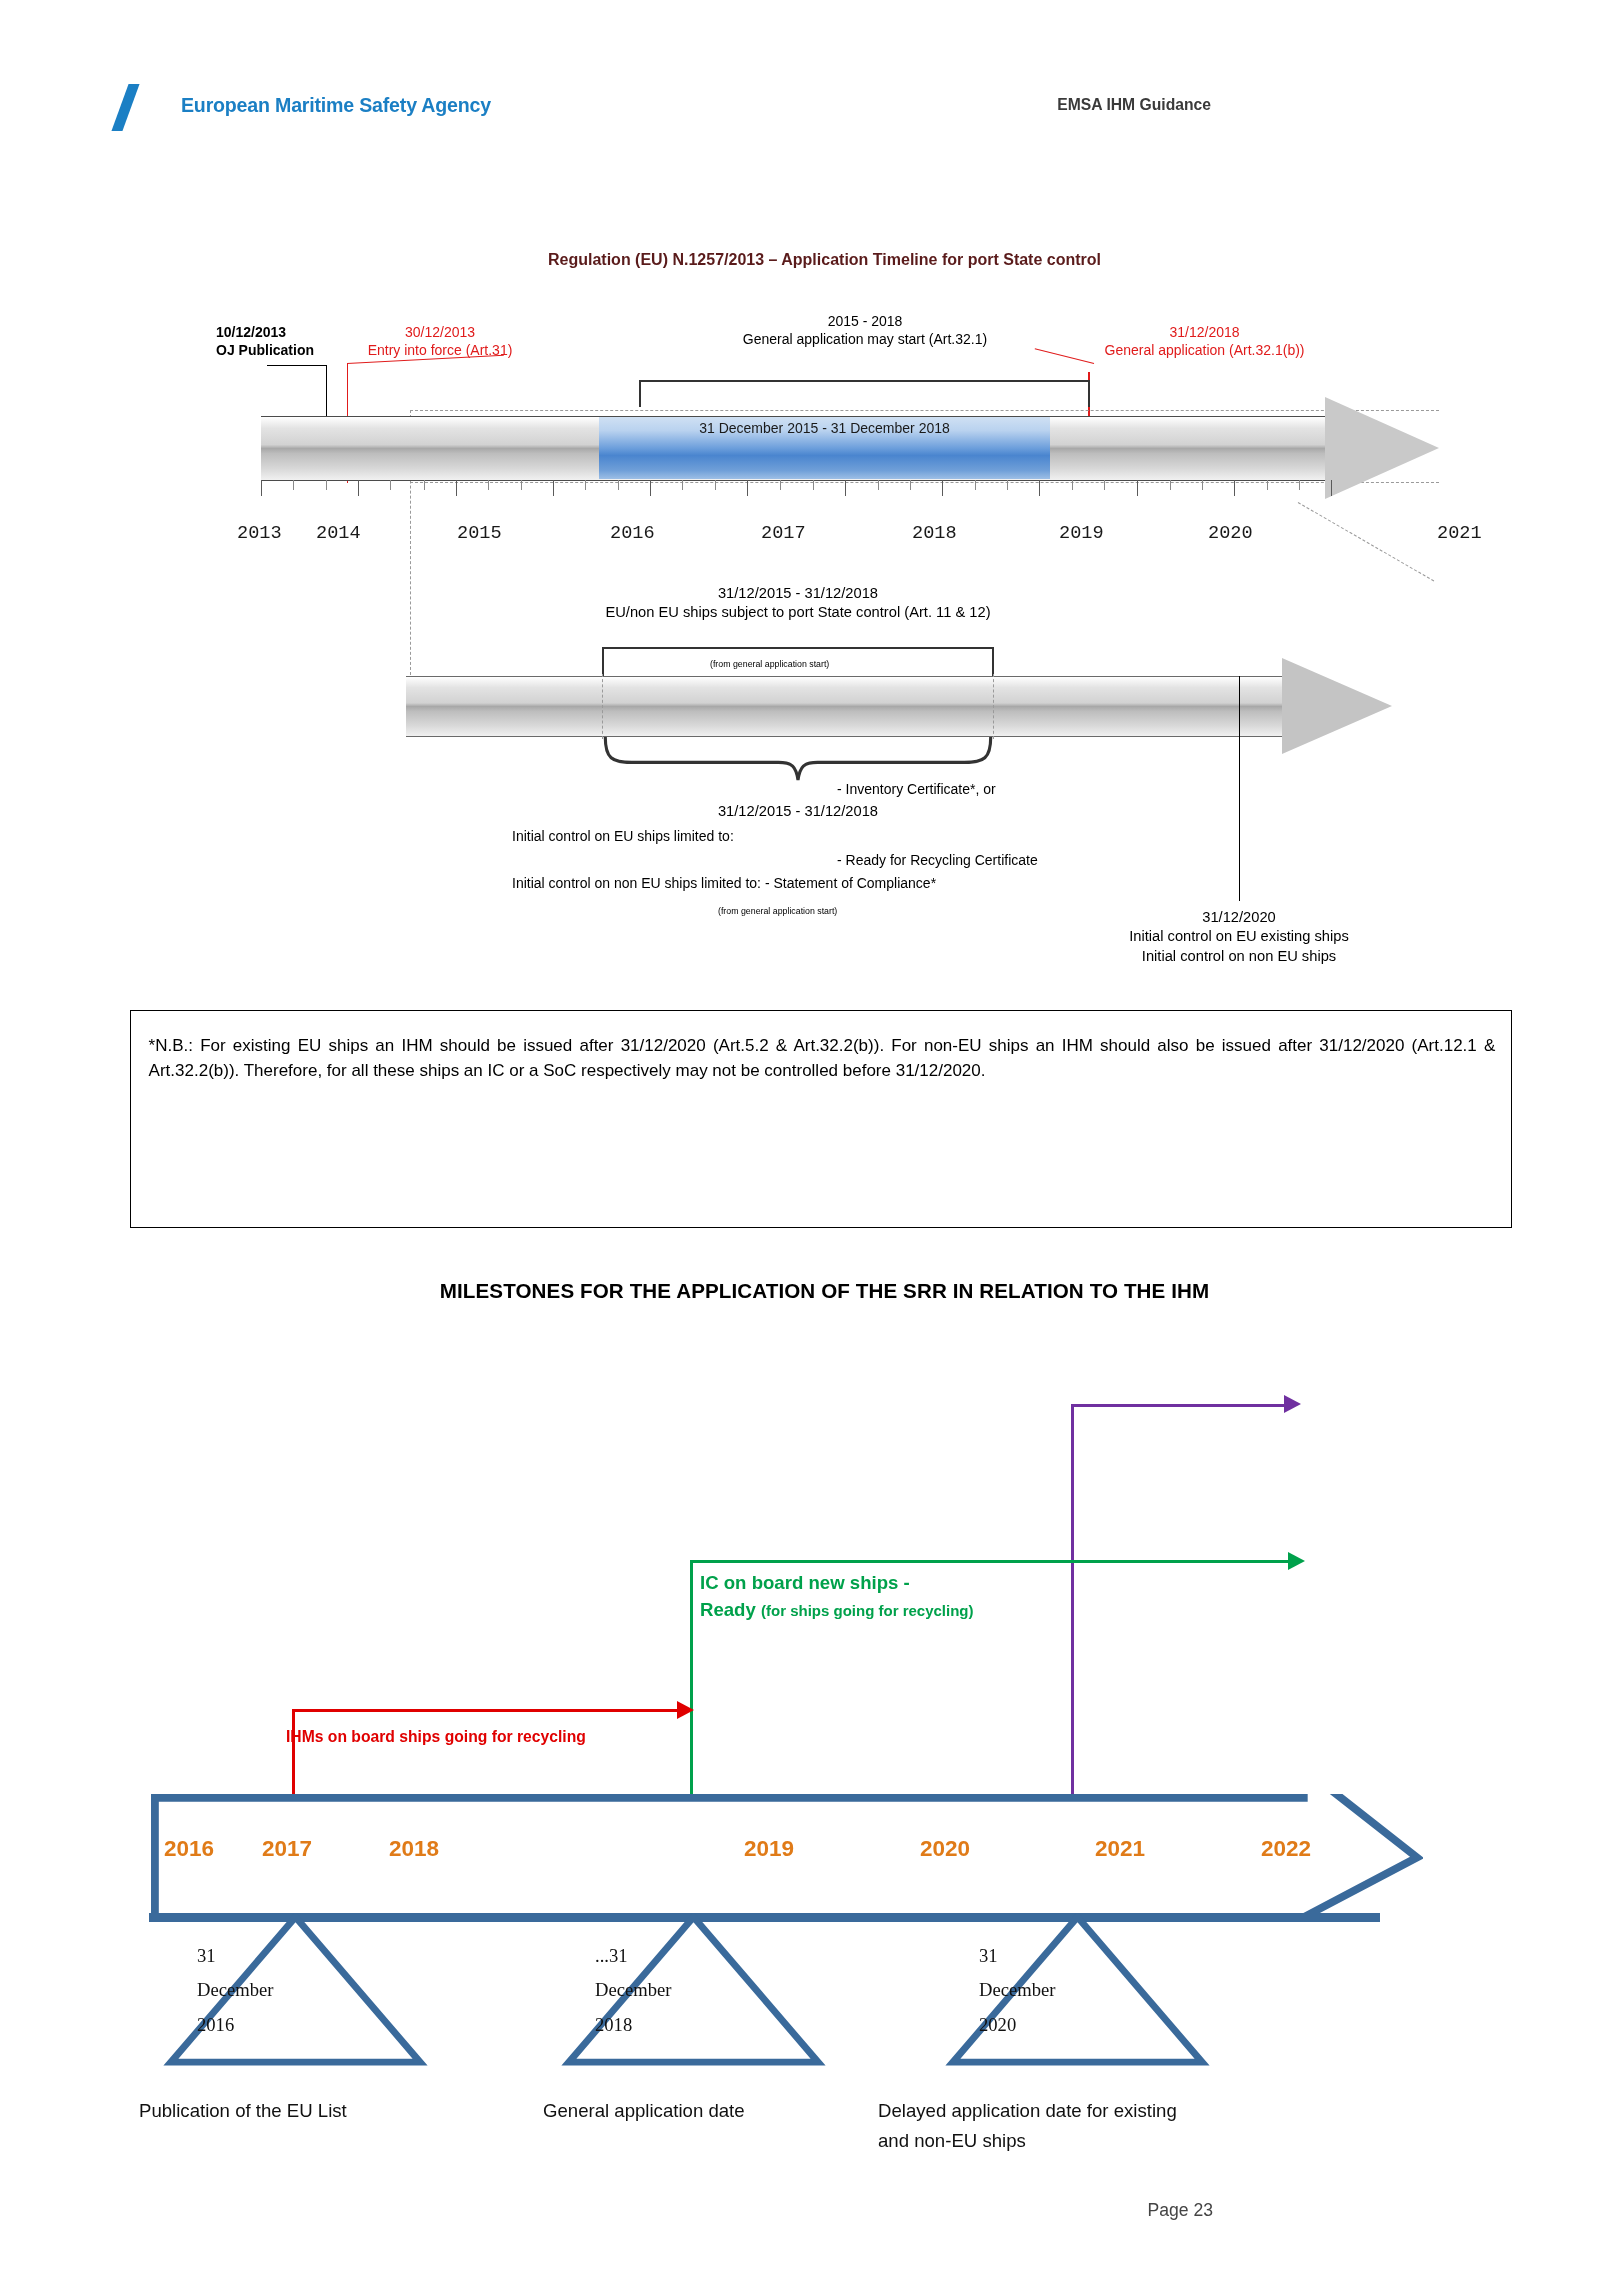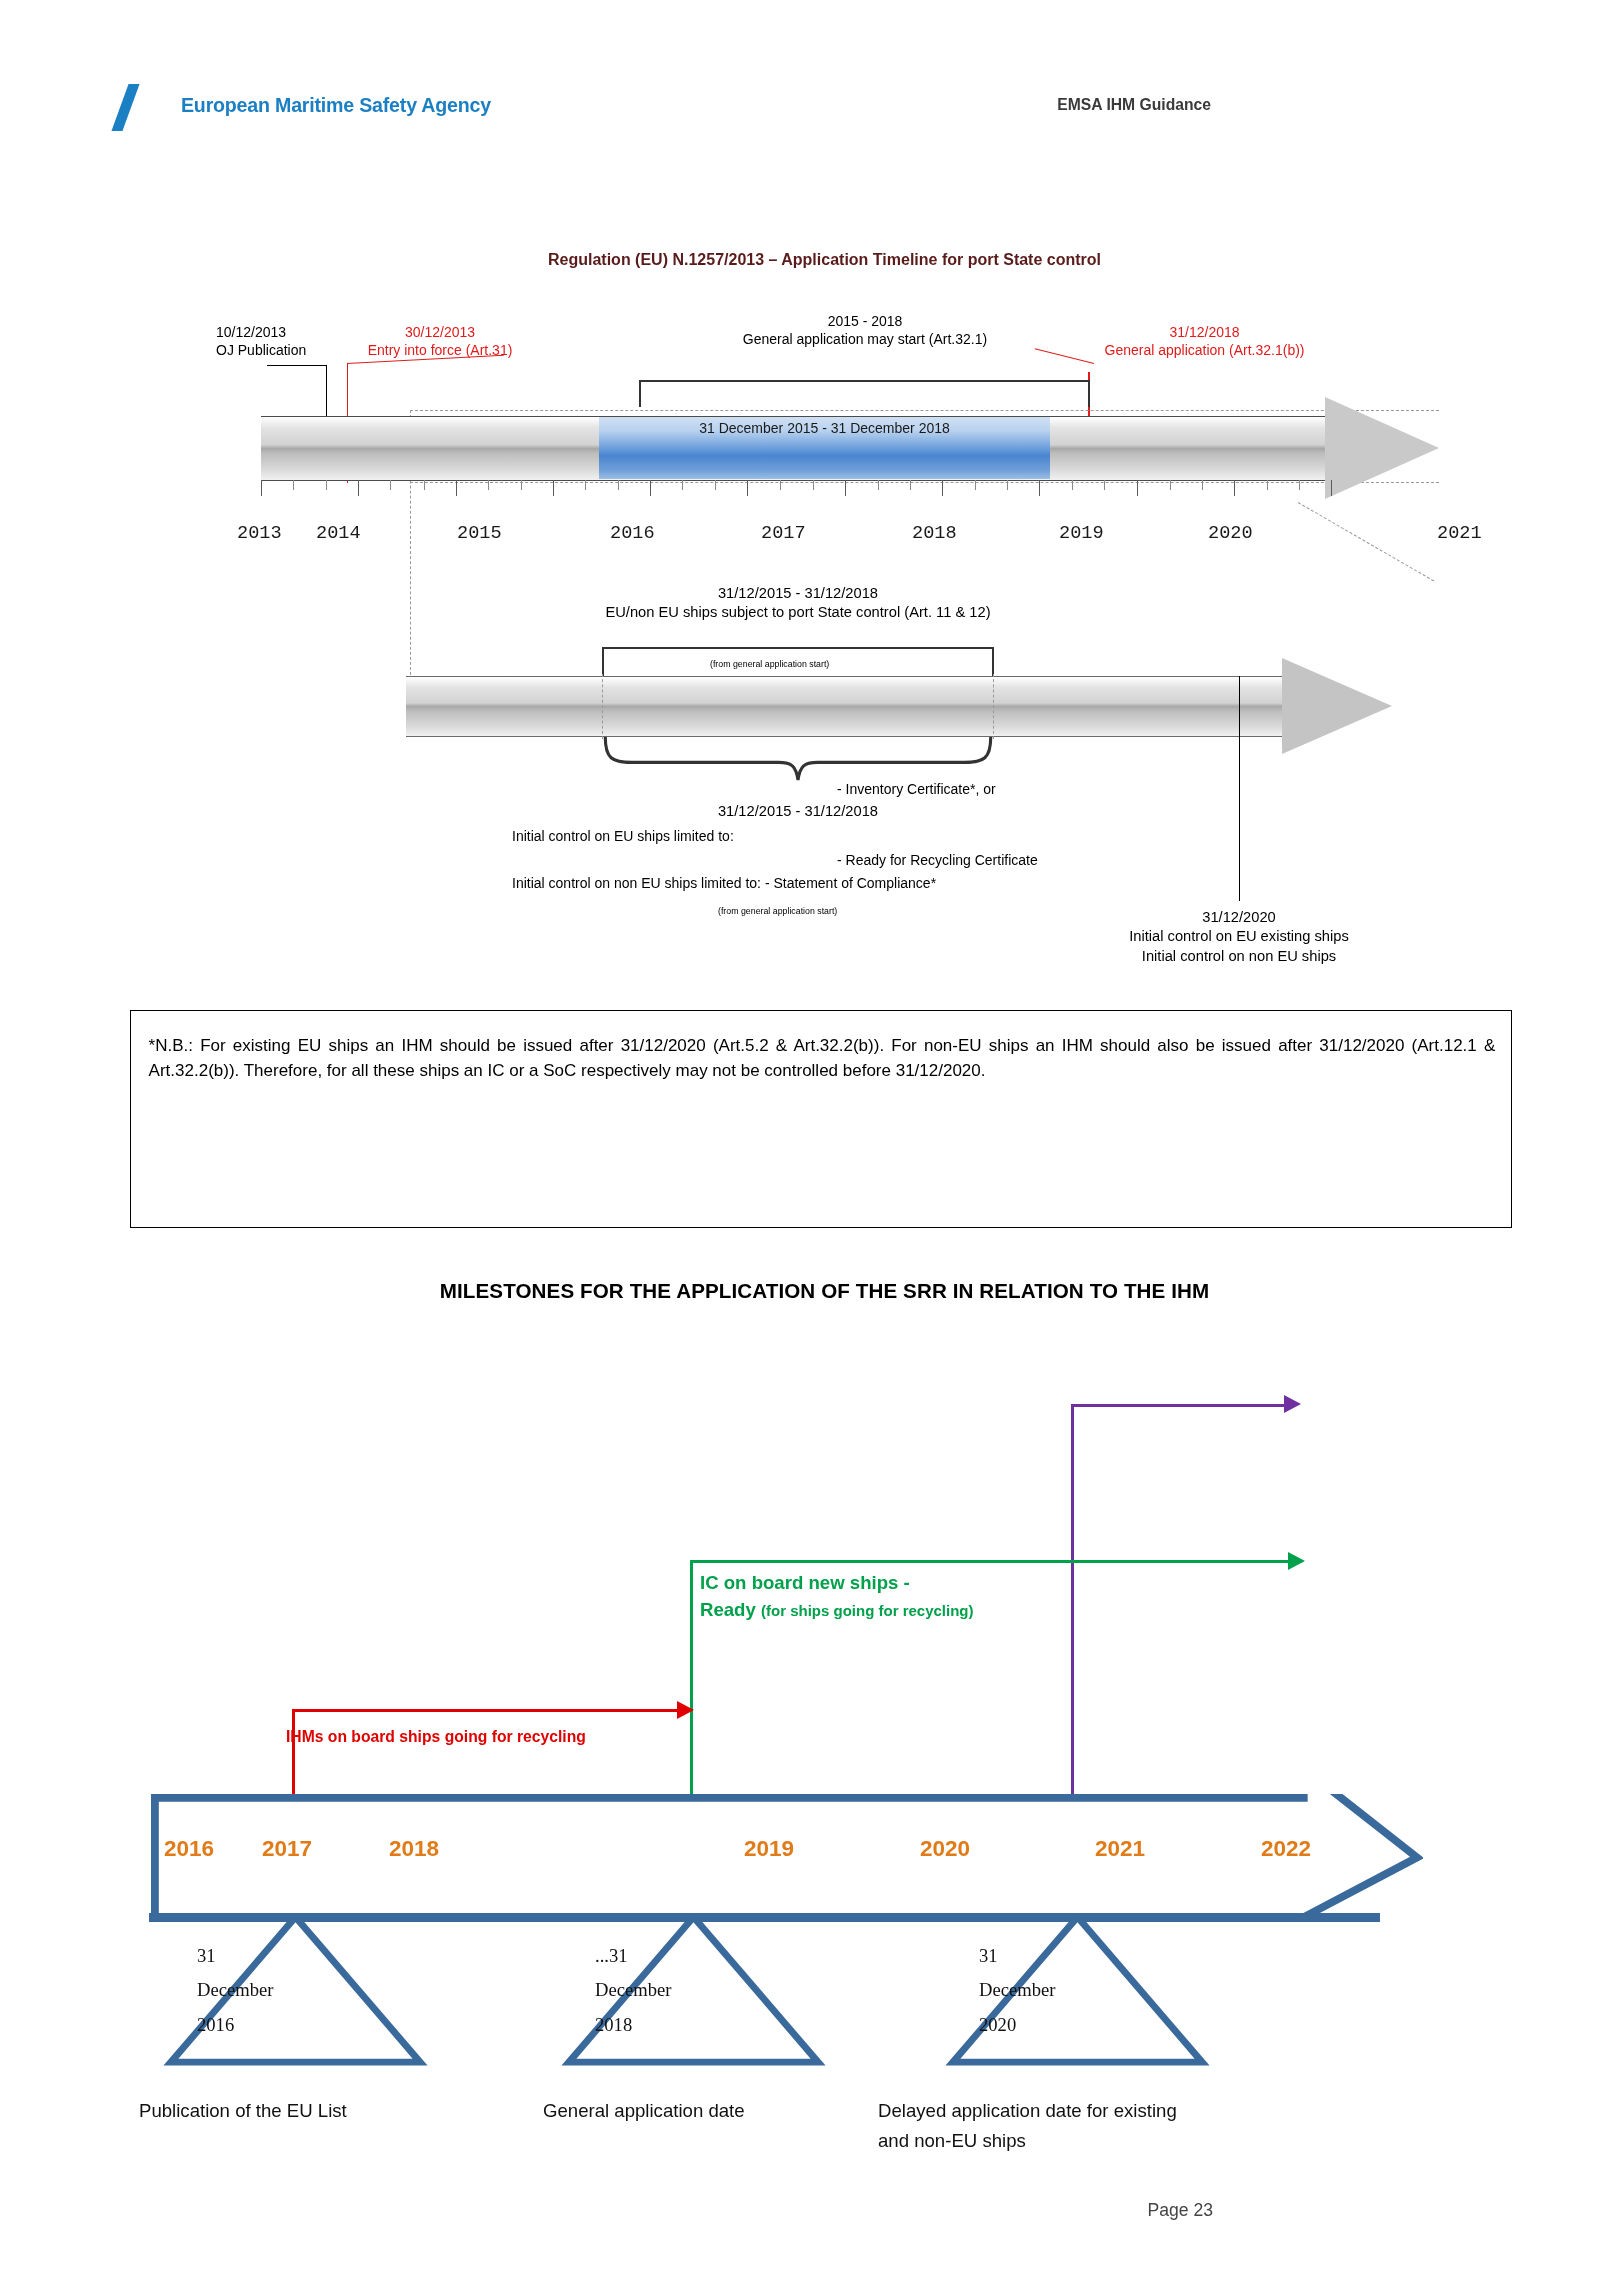--- a/index.html
+++ b/index.html
@@ -201,21 +201,21 @@
 <div class="page">
 
   <div class="slash">
       <span></span>
     </div>
   <div class="hdr-title">European Maritime Safety Agency</div>
   <div class="hdr-right">EMSA IHM Guidance</div>
 
   <div class="fig1-title">Regulation (EU) N.1257/2013 – Application Timeline for port State control</div>
 
-  <div class="t-blk blk" style="left:202px; top:323px;">
+  <div class="t-blk blk" style="left:202px; top:323px;font-weight:bold;">
     <div>10/12/2013</div>
     <div>OJ Publication</div>
   </div>
   <div class="t-blk red ctr" style="left:323px; top:323px; width:206px;">
     <div>30/12/2013</div>
     <div>Entry into force (Art.31)</div>
   </div>
   <div class="t-blk blk ctr" style="left:655px; top:312px; width:392px;">
     <div>2015 - 2018</div>
     <div>General application may start (Art.32.1)</div>

